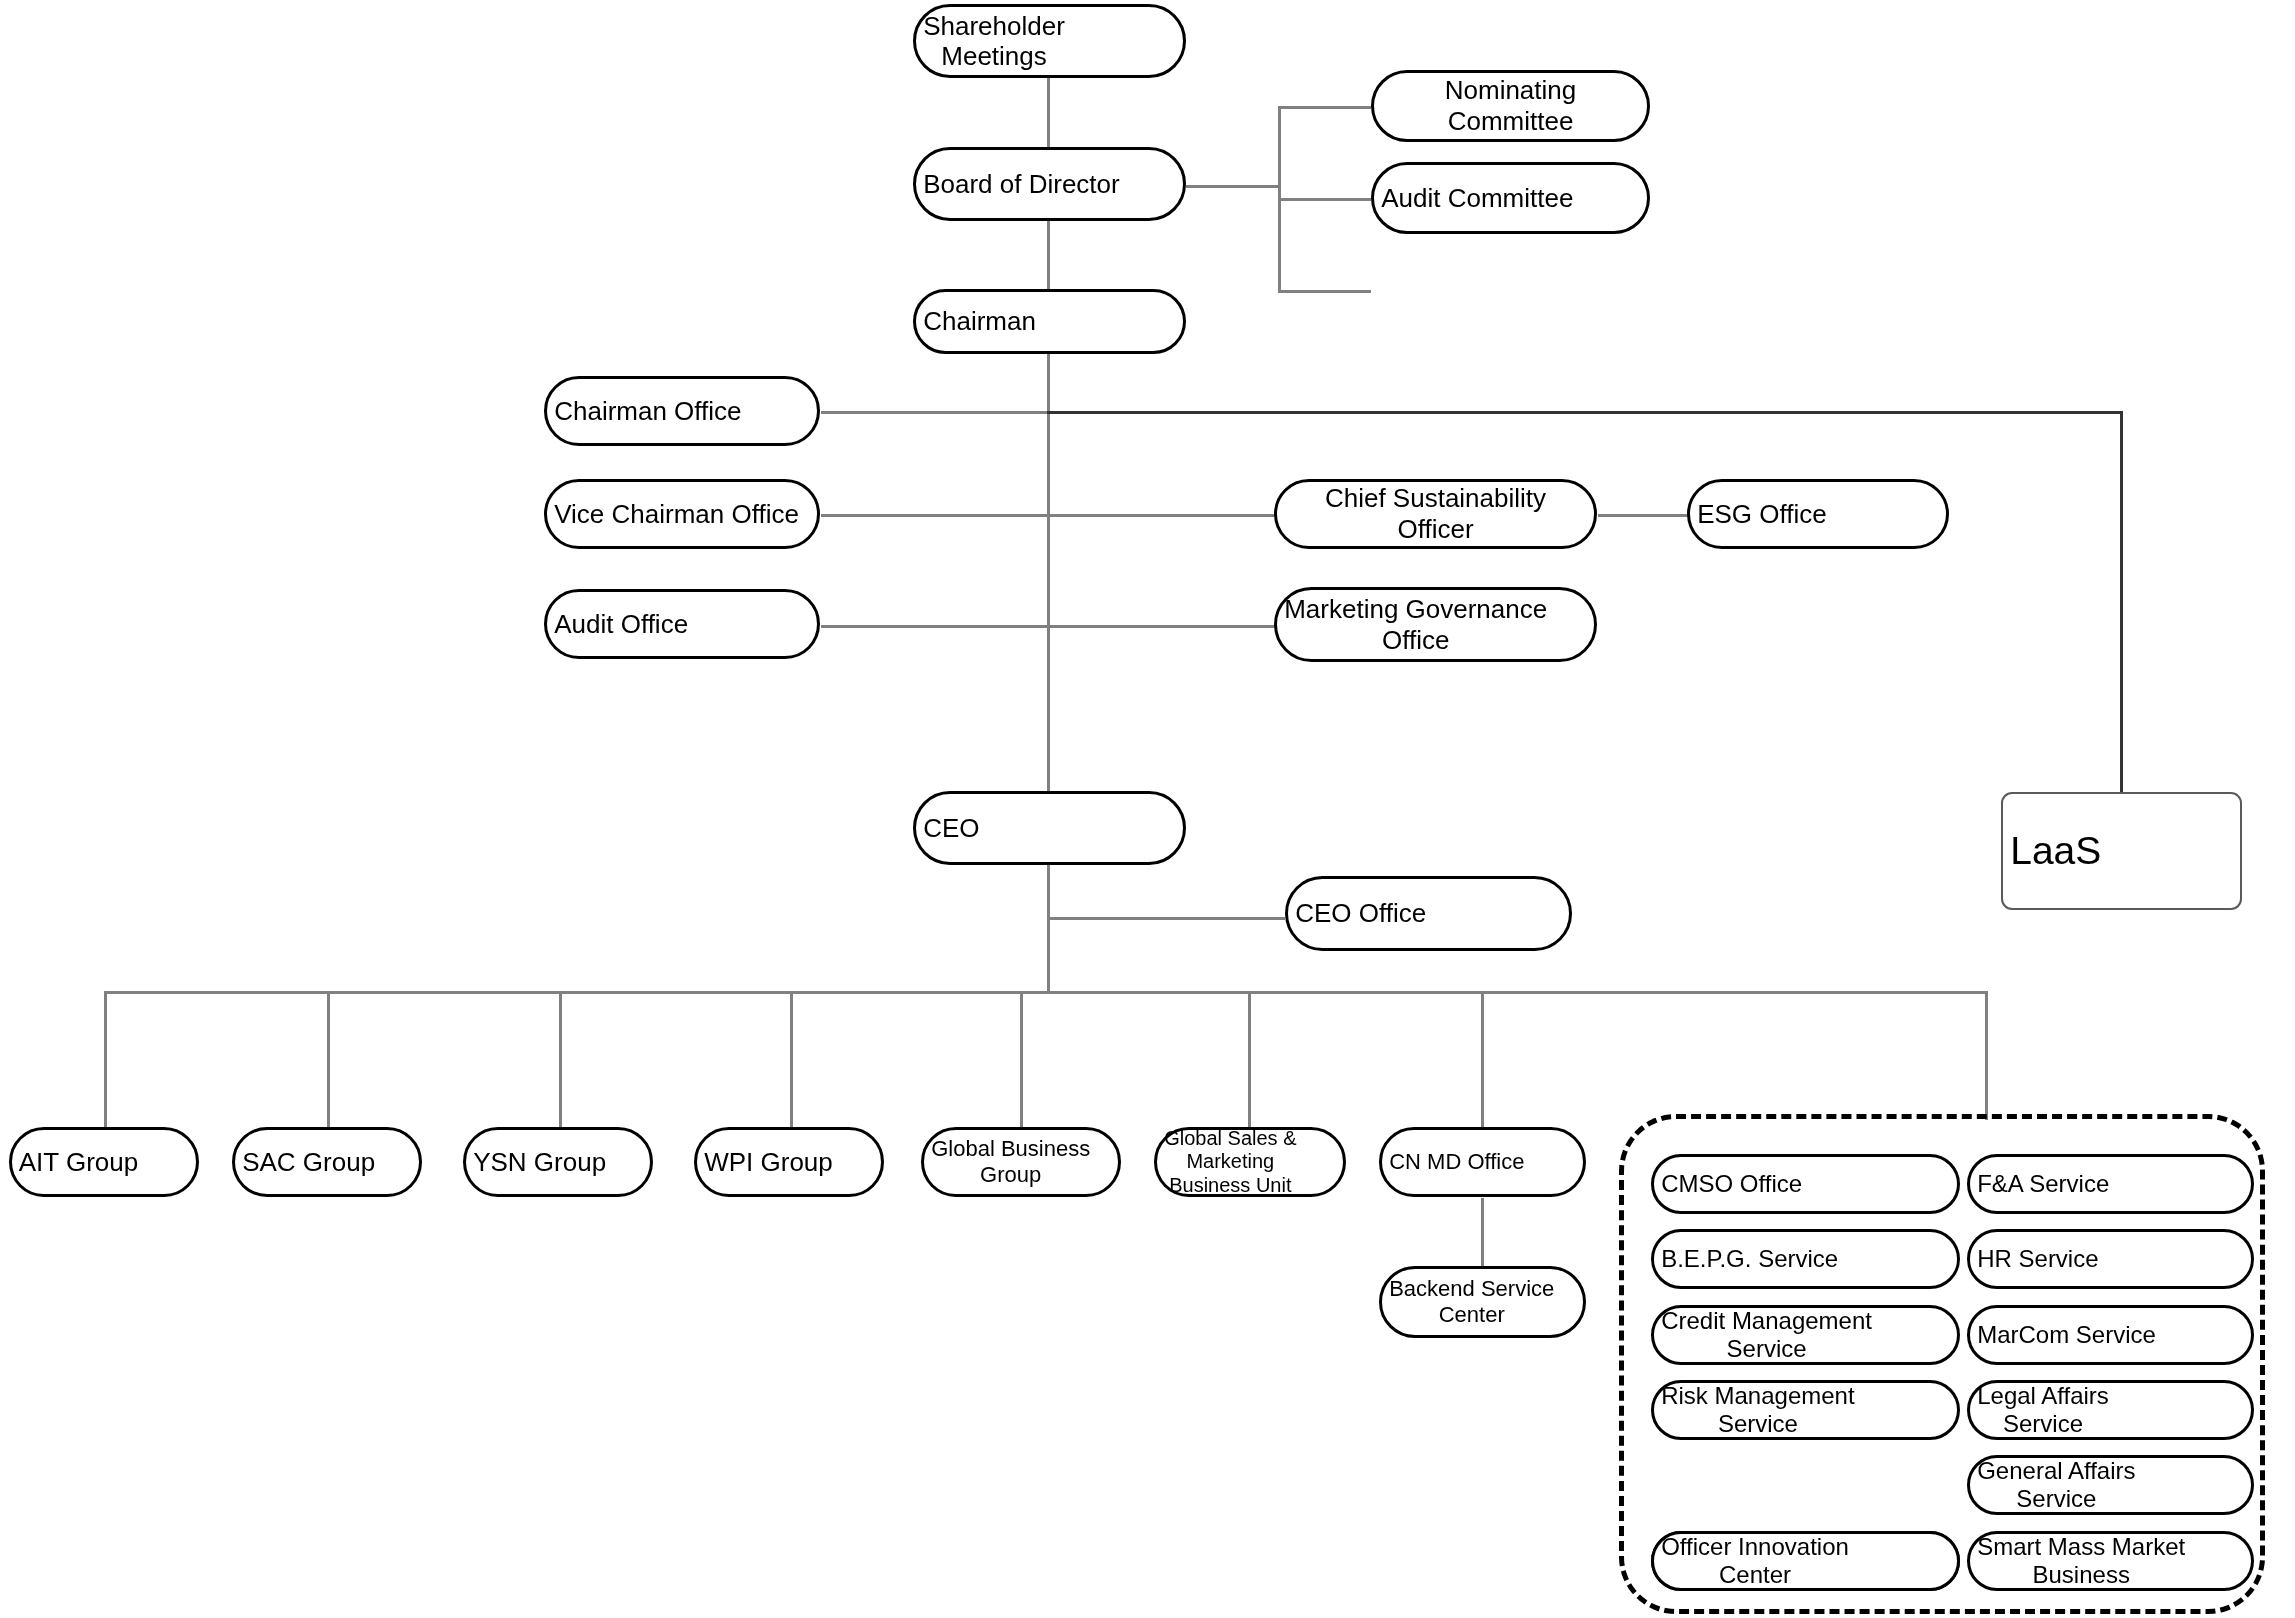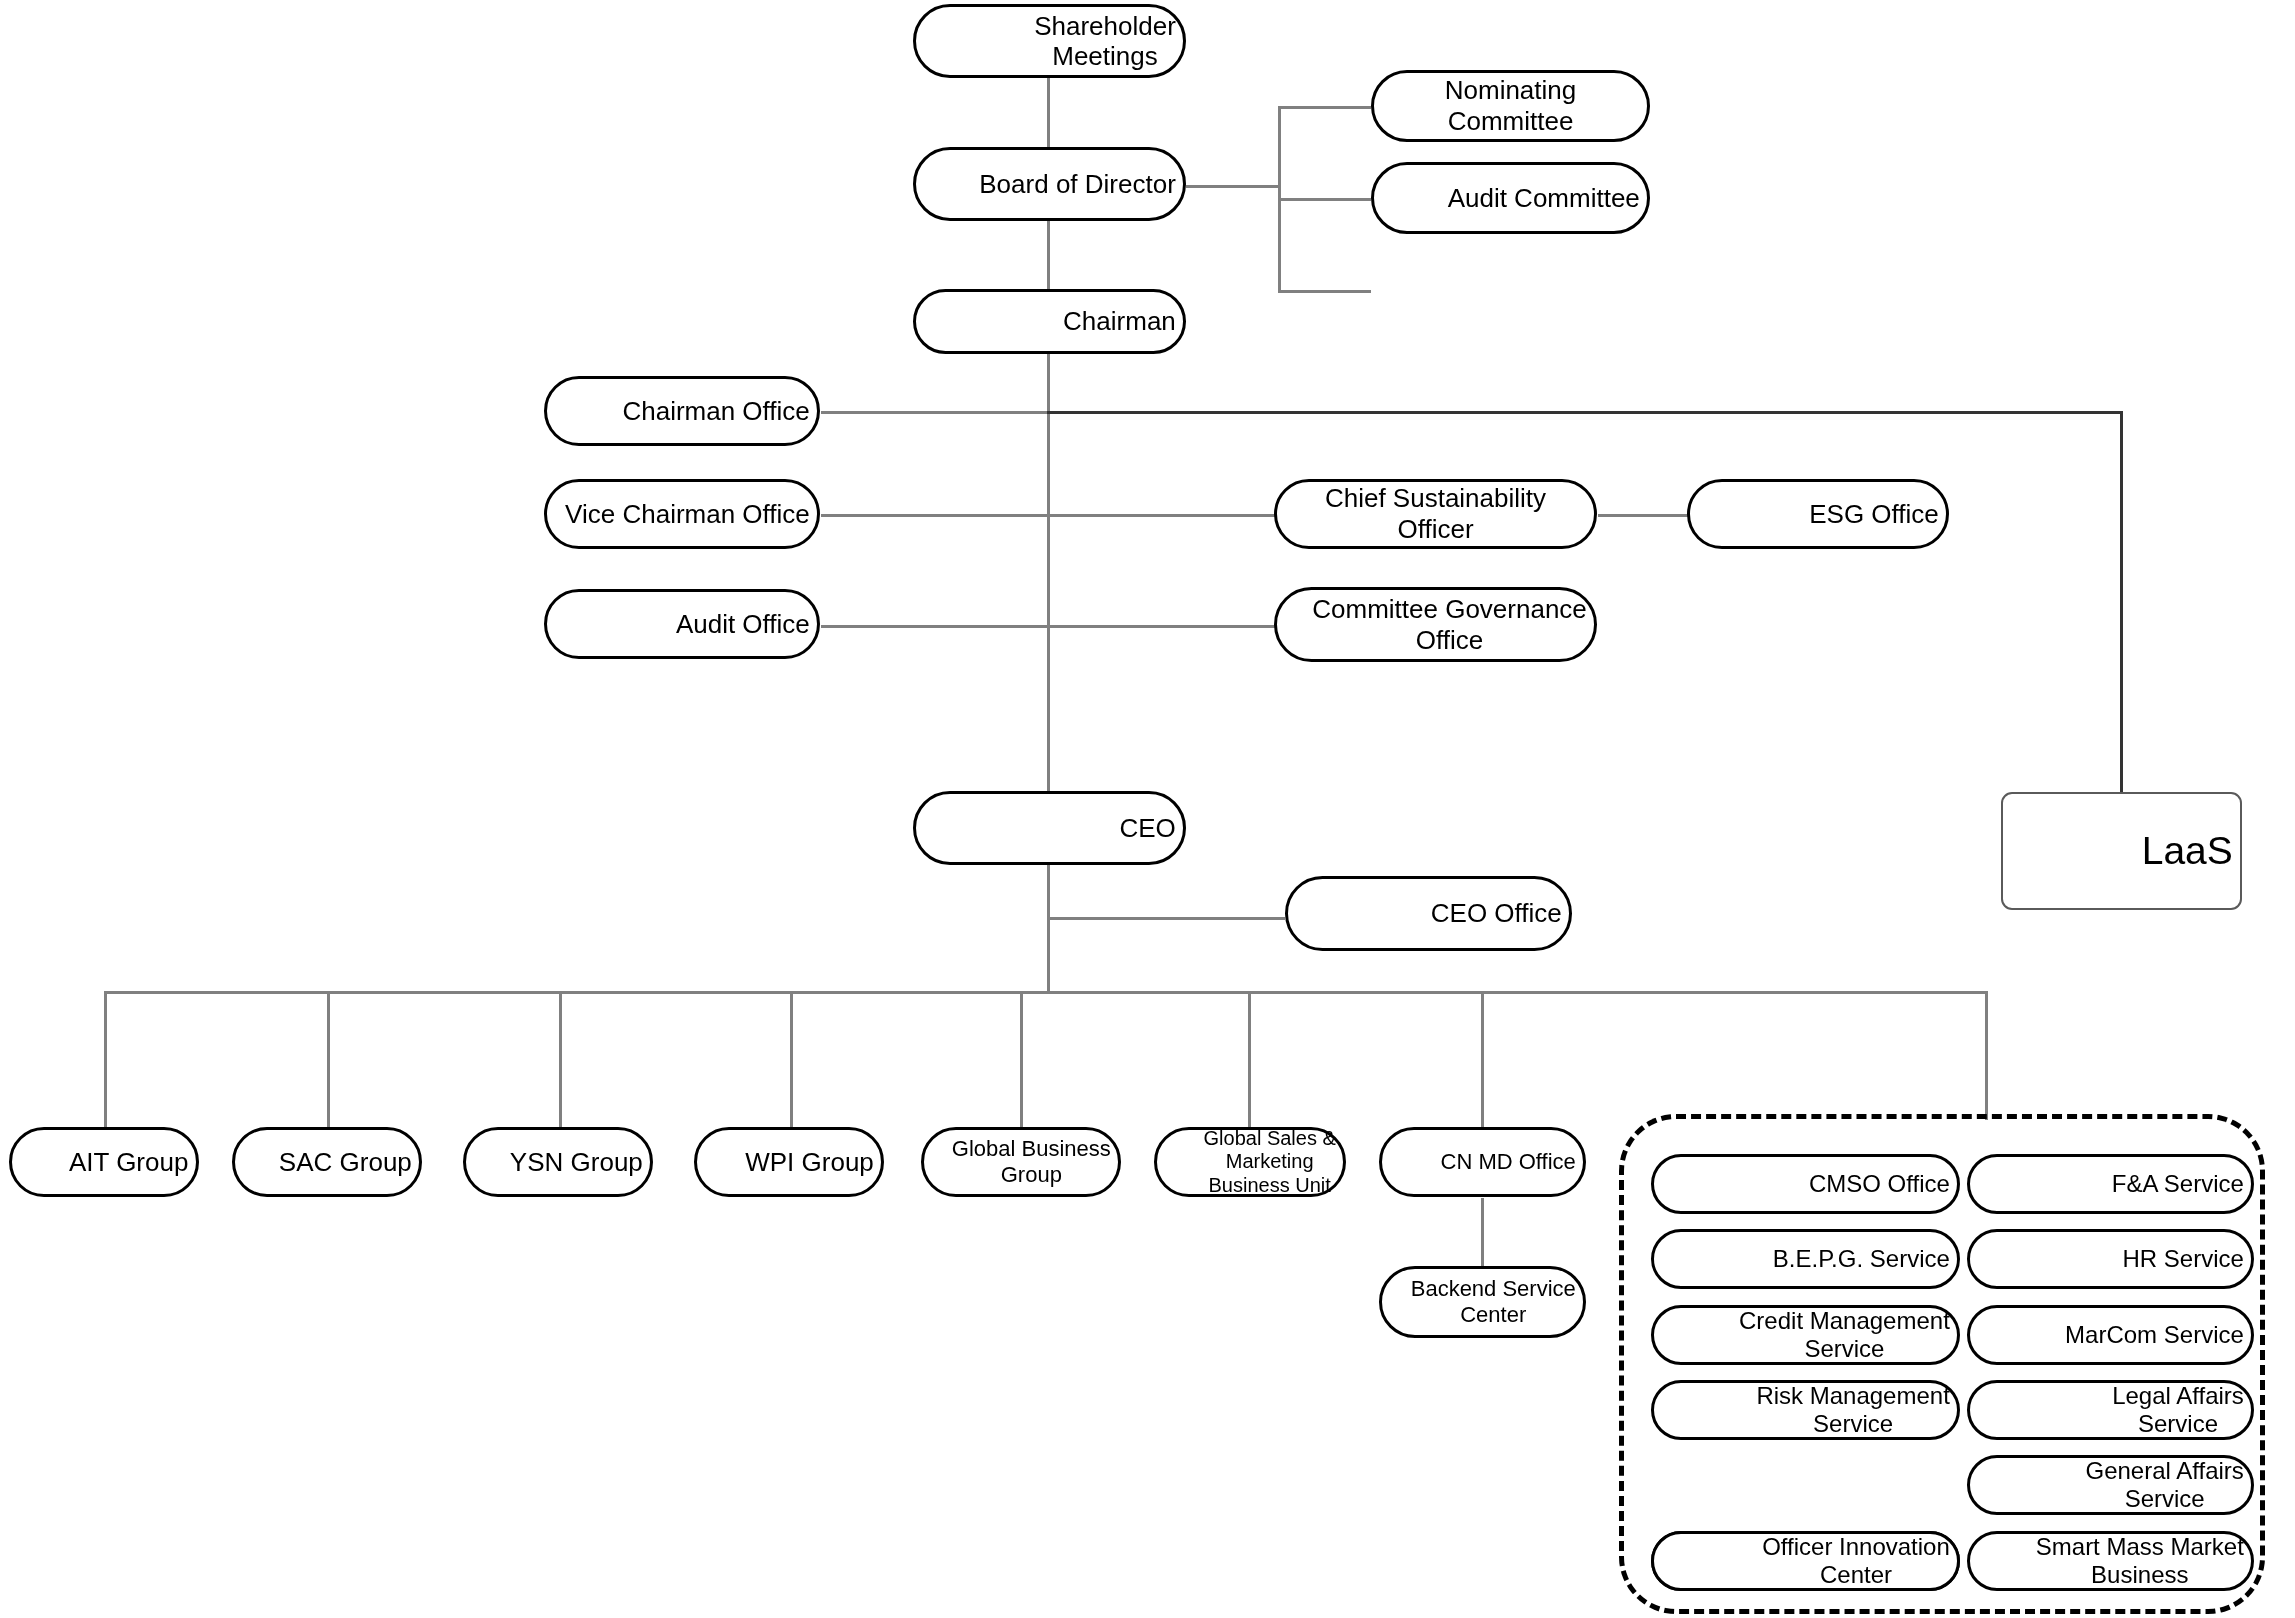--- a/index.html
+++ b/index.html
@@ -17,21 +17,21 @@
   }
   
   .node {
     position: absolute;
     box-sizing: border-box;
     border: 3.6px solid #000000;
     border-radius: 717px;
     background: #ffffff;
     display: flex;
     align-items: center;
-    justify-content: flex-end;
+    justify-content: flex-start;
     text-align: center;
     color: #000000;
     font-size: 26px;
     line-height: 1.18;
     padding: 2.9px 7.2px;
     z-index: 5;
   }
   .node.small   { font-size: 22px; }
   .node.tiny    { font-size: 20px; }
   .node.service { border-width: 3.6px; font-size: 24px; border-radius: 43px; }
@@ -141,21 +141,21 @@
   <div class="node" style="left:1274px; top:479px; width:323px; height:70px;">
     <span>Chief Sustainability Officer</span>
   </div>
 
   <div class="node" style="left:1687px; top:479px; width:262px; height:70px;">
     <span>ESG Office</span>
   </div>
 
   <div class="node" style="left:1274px; top:587px; width:323px; height:75px;">
     <div>
-      <div>Committee Governance</div>
+      <div>Marketing Governance</div>
       <div>Office</div>
     </div>
   </div>
 
   <div class="node" style="left:913px; top:791px; width:273px; height:74px;">
     <span>CEO</span>
   </div>
 
   <div class="node" style="left:1285px; top:876px; width:287px; height:75px;">
     <span>CEO Office</span>

